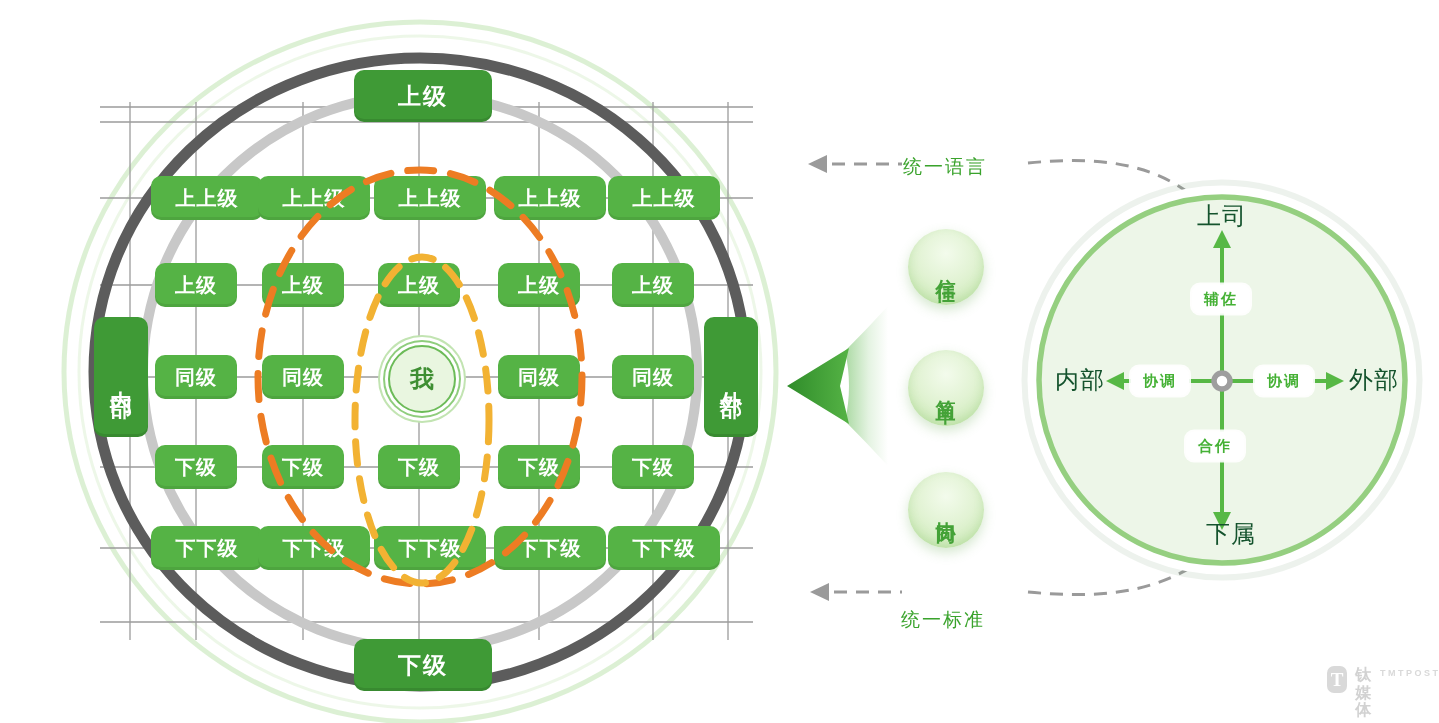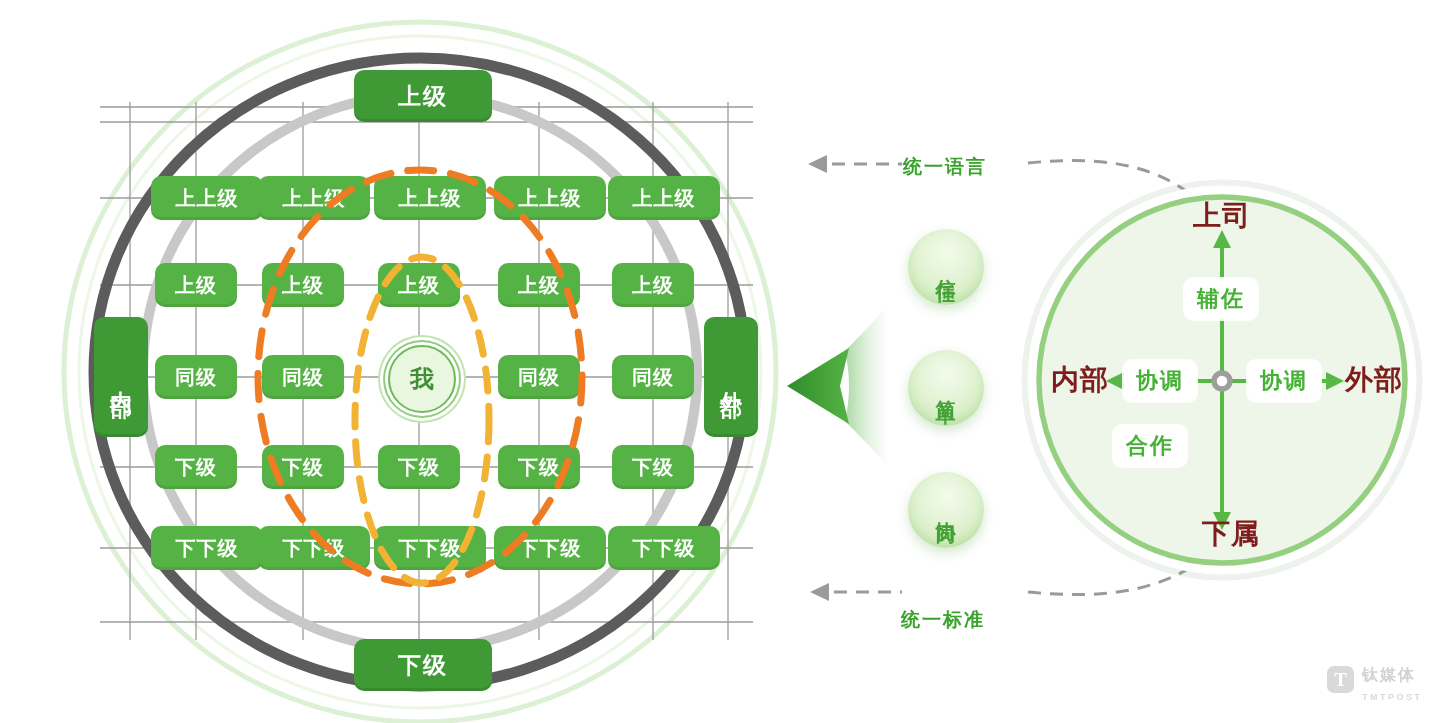--- a/index.html
+++ b/index.html
@@ -37,42 +37,42 @@
   .kball{
     position:absolute;width:76px;height:76px;border-radius:50%;
     background:radial-gradient(circle at 50% 32%, #f3fbec 0%, #e2f3d4 45%, #c5e7ae 100%);
     box-shadow:0 5px 12px rgba(120,180,100,0.30), inset 0 -4px 8px rgba(130,190,105,0.25);
     display:flex;align-items:center;justify-content:center;
     color:#44a237;font-size:20px;font-weight:700;
     writing-mode:vertical-rl;text-orientation:upright;letter-spacing:4px;line-height:1;
   }
   .glabel{
     position:absolute;transform:translate(-50%,-50%);
-    color:#3aa32c;font-size:19px;font-weight:700;letter-spacing:2px;white-space:nowrap;
+    color:#3aa32c;font-size:19px;font-weight:400;letter-spacing:2px;white-space:nowrap;
   }
   .blacklabel{
     position:absolute;transform:translate(-50%,-50%);
-    color:#7f1d1d;font-size:28px;font-weight:700;letter-spacing:1px;white-space:nowrap;
+    color:#14532d;font-size:24px;font-weight:400;letter-spacing:1px;white-space:nowrap;
   }
   .pill{
     position:absolute;transform:translate(-50%,-50%);
     background:#fff;border-radius:8px;padding:5px 12px;
-    color:#45b135;font-size:22px;font-weight:700;letter-spacing:2px;white-space:nowrap;
+    color:#45b135;font-size:15px;font-weight:700;letter-spacing:2px;white-space:nowrap;
     box-shadow:0 0 0 2px rgba(255,255,255,0.9);
   }
   
   .wm{position:absolute;left:1327px;top:666px;display:flex;align-items:flex-start;}
   .wm-icon{
     width:27px;height:27px;border-radius:7px;background:#d9d9d9;
     display:flex;align-items:center;justify-content:center;
     color:#fff;font-size:19px;font-weight:700;font-family:"Liberation Serif","DejaVu Serif",serif;
   }
-  .wm-text{margin-left:8px;display:flex;flex-direction:column;}
+  .wm-text{margin-left:8px;display:flex;flex-direction:row;}
   .wm-cn{color:#d2d2d2;font-size:16px;font-weight:700;letter-spacing:2px;line-height:1.1;}
-  .wm-en{color:#d9d9d9;font-size:9px;letter-spacing:2.5px;margin-top:8px;font-weight:bold;}
+  .wm-en{color:#d9d9d9;font-size:9px;letter-spacing:2.5px;margin-top:2px;font-weight:bold;}
 </style>
 </head>
 <body>
 
 <div id="app">
 
   <svg class="layer" width="1439" height="723" viewBox="0 0 1439 723">
     <defs>
       <linearGradient id="trailGrad" x1="0" y1="0" x2="1" y2="0">
         <stop offset="0" stop-color="#56b446" stop-opacity="0.50"></stop>
@@ -180,21 +180,21 @@
   <div class="kball" style="left:908px;top:350px">简单</div>
   <div class="kball" style="left:908px;top:472px">协同</div>
 
   <div class="blacklabel" style="left:1222px;top:216px">上司</div>
   <div class="blacklabel" style="left:1231px;top:534px">下属</div>
   <div class="blacklabel" style="left:1080px;top:380px">内部</div>
   <div class="blacklabel" style="left:1374px;top:380px">外部</div>
   <div class="pill" style="left:1221px;top:299px">辅佐</div>
   <div class="pill" style="left:1160px;top:381px">协调</div>
   <div class="pill" style="left:1284px;top:381px">协调</div>
-  <div class="pill" style="left:1150px;top:446px">合作</div>
+  <div class="pill" style="left:1215px;top:446px">合作</div>
 
   <svg class="layer" width="1439" height="723" viewBox="0 0 1439 723" style="pointer-events:none">
     <ellipse cx="420" cy="377" rx="162" ry="207" fill="none" stroke="#ed7c23" stroke-width="7" stroke-dasharray="26 17" stroke-linecap="round"></ellipse>
     <ellipse cx="422" cy="420" rx="67" ry="163" fill="none" stroke="#f2b233" stroke-width="7" stroke-dasharray="22 15" stroke-linecap="round"></ellipse>
   </svg>
 
   <div class="wm">
     <div class="wm-icon">T</div>
     <div class="wm-text">
       <span class="wm-cn">钛媒体</span>

